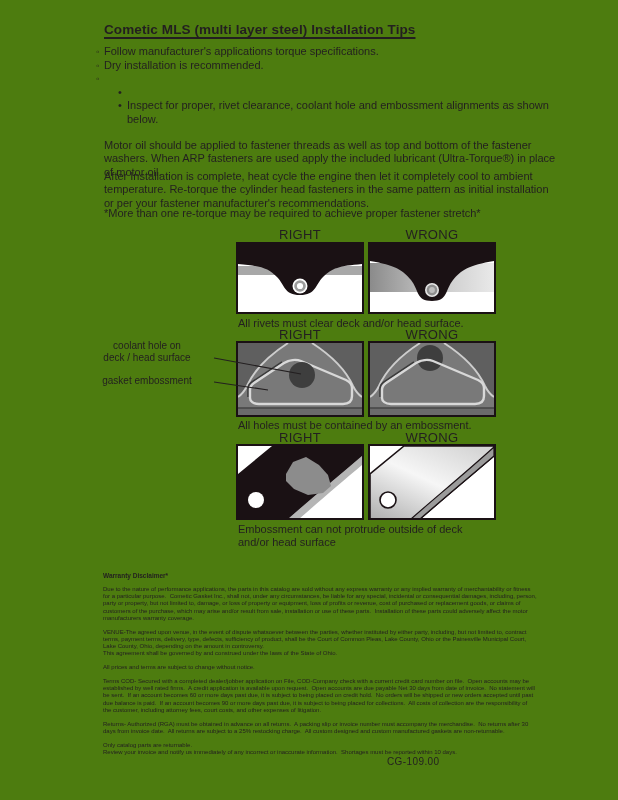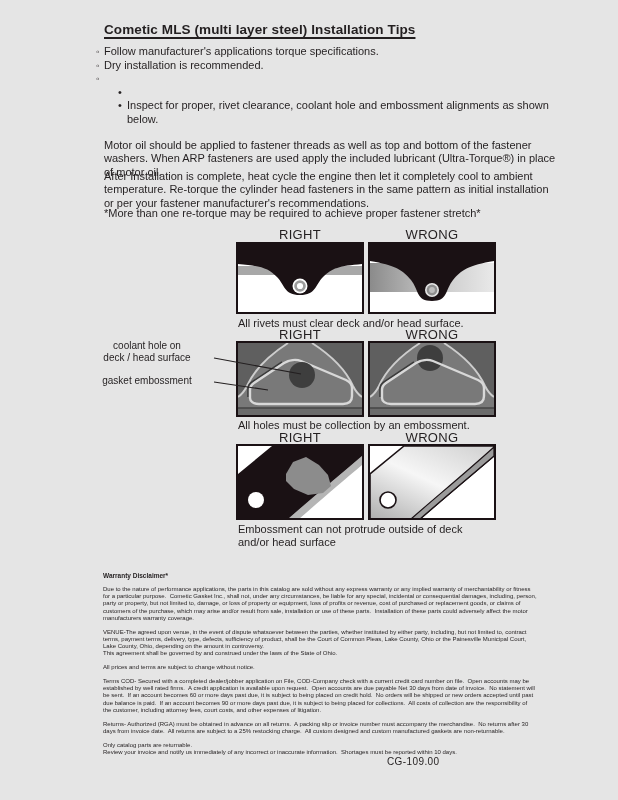--- a/index.html
+++ b/index.html
@@ -1,17 +1,17 @@
 <!DOCTYPE html>
 <html><head>
 <meta charset="utf-8">
 <style>
   html,body{margin:0;padding:0;background:#ffffff;}
   .page{
-    position:relative;width:618px;height:800px;background:#e5e5e5;overflow:hidden;
+    position:relative;width:618px;height:800px;background:#4d7c0f;overflow:hidden;
     font-family:"Liberation Sans","DejaVu Sans",sans-serif;color:#231f20;
   }
   .abs{position:absolute;}
   .title{
     left:104px;top:22px;font-size:13.5px;font-weight:bold;
     text-decoration:underline;text-decoration-thickness:1.5px;text-underline-offset:3px;
     letter-spacing:.1px;white-space:nowrap;
   }
   .tips{left:96px;top:45px;font-size:11px;line-height:13.6px;width:460px;}
   .tip-row{display:flex;white-space:pre-wrap;}
@@ -138,21 +138,21 @@
       <path d="M2,2 H52 C35,13 19,27 11,45 C8,51 5,54 2,56 Z" fill="#5f5f5f"></path>
       <path d="M52,2 C35,13 19,27 11,45 C8,51 5,54 2,56" fill="none" stroke="#cdcdcd" stroke-width="2"></path>
       <path d="M126,2 H76 C93,13 109,27 117,45 C120,51 123,54 126,56 Z" fill="#5f5f5f"></path>
       <path d="M76,2 C93,13 109,27 117,45 C120,51 123,54 126,56" fill="none" stroke="#cdcdcd" stroke-width="2"></path>
       <circle cx="62" cy="17" r="13" fill="#3e3e3e"></circle>
       <path d="M12,56 L12,48 C12,45 13,43 16,41 L46,21" fill="none" stroke="#3b3b3b" stroke-width="1.6"></path>
       <path d="M14,57 L14,49 C14,46 15,44 18,42 L48,22 C53,19 60,18 65,20 L110,39 C114,41 116,44 116,47 L116,55 C116,60 113,63 107,63 L23,63 C17,63 14,60 14,57 Z" fill="none" stroke="#d8d8d8" stroke-width="2.4"></path>
       <rect x="1" y="1" width="126" height="74" fill="none" stroke="#1a1114" stroke-width="2"></rect>
     </svg>
 
-    <div class="fig-caption" style="top:92px;">All holes must be collection by an embossment.</div>
+    <div class="fig-caption" style="top:92px;">All holes must be contained by an embossment.</div>
   </div>
 
   <div class="abs fig" style="top:430px;height:120px;">
     <div class="fig-label right">RIGHT</div>
     <div class="fig-label wrong">WRONG</div>
 
     <svg class="d-left" style="top:14px;" width="128" height="76" viewBox="0 0 128 76">
       <rect width="128" height="76" fill="#ffffff"></rect>
       <path d="M126,12 C100,34 76,54 52,75 L63,75 C86,55 108,36 126,21 Z" fill="#b5b5b5"></path>
       <path d="M36,2 H126 V12 C100,34 76,54 52,75 L2,75 L2,30 Z" fill="#1a1114"></path>

